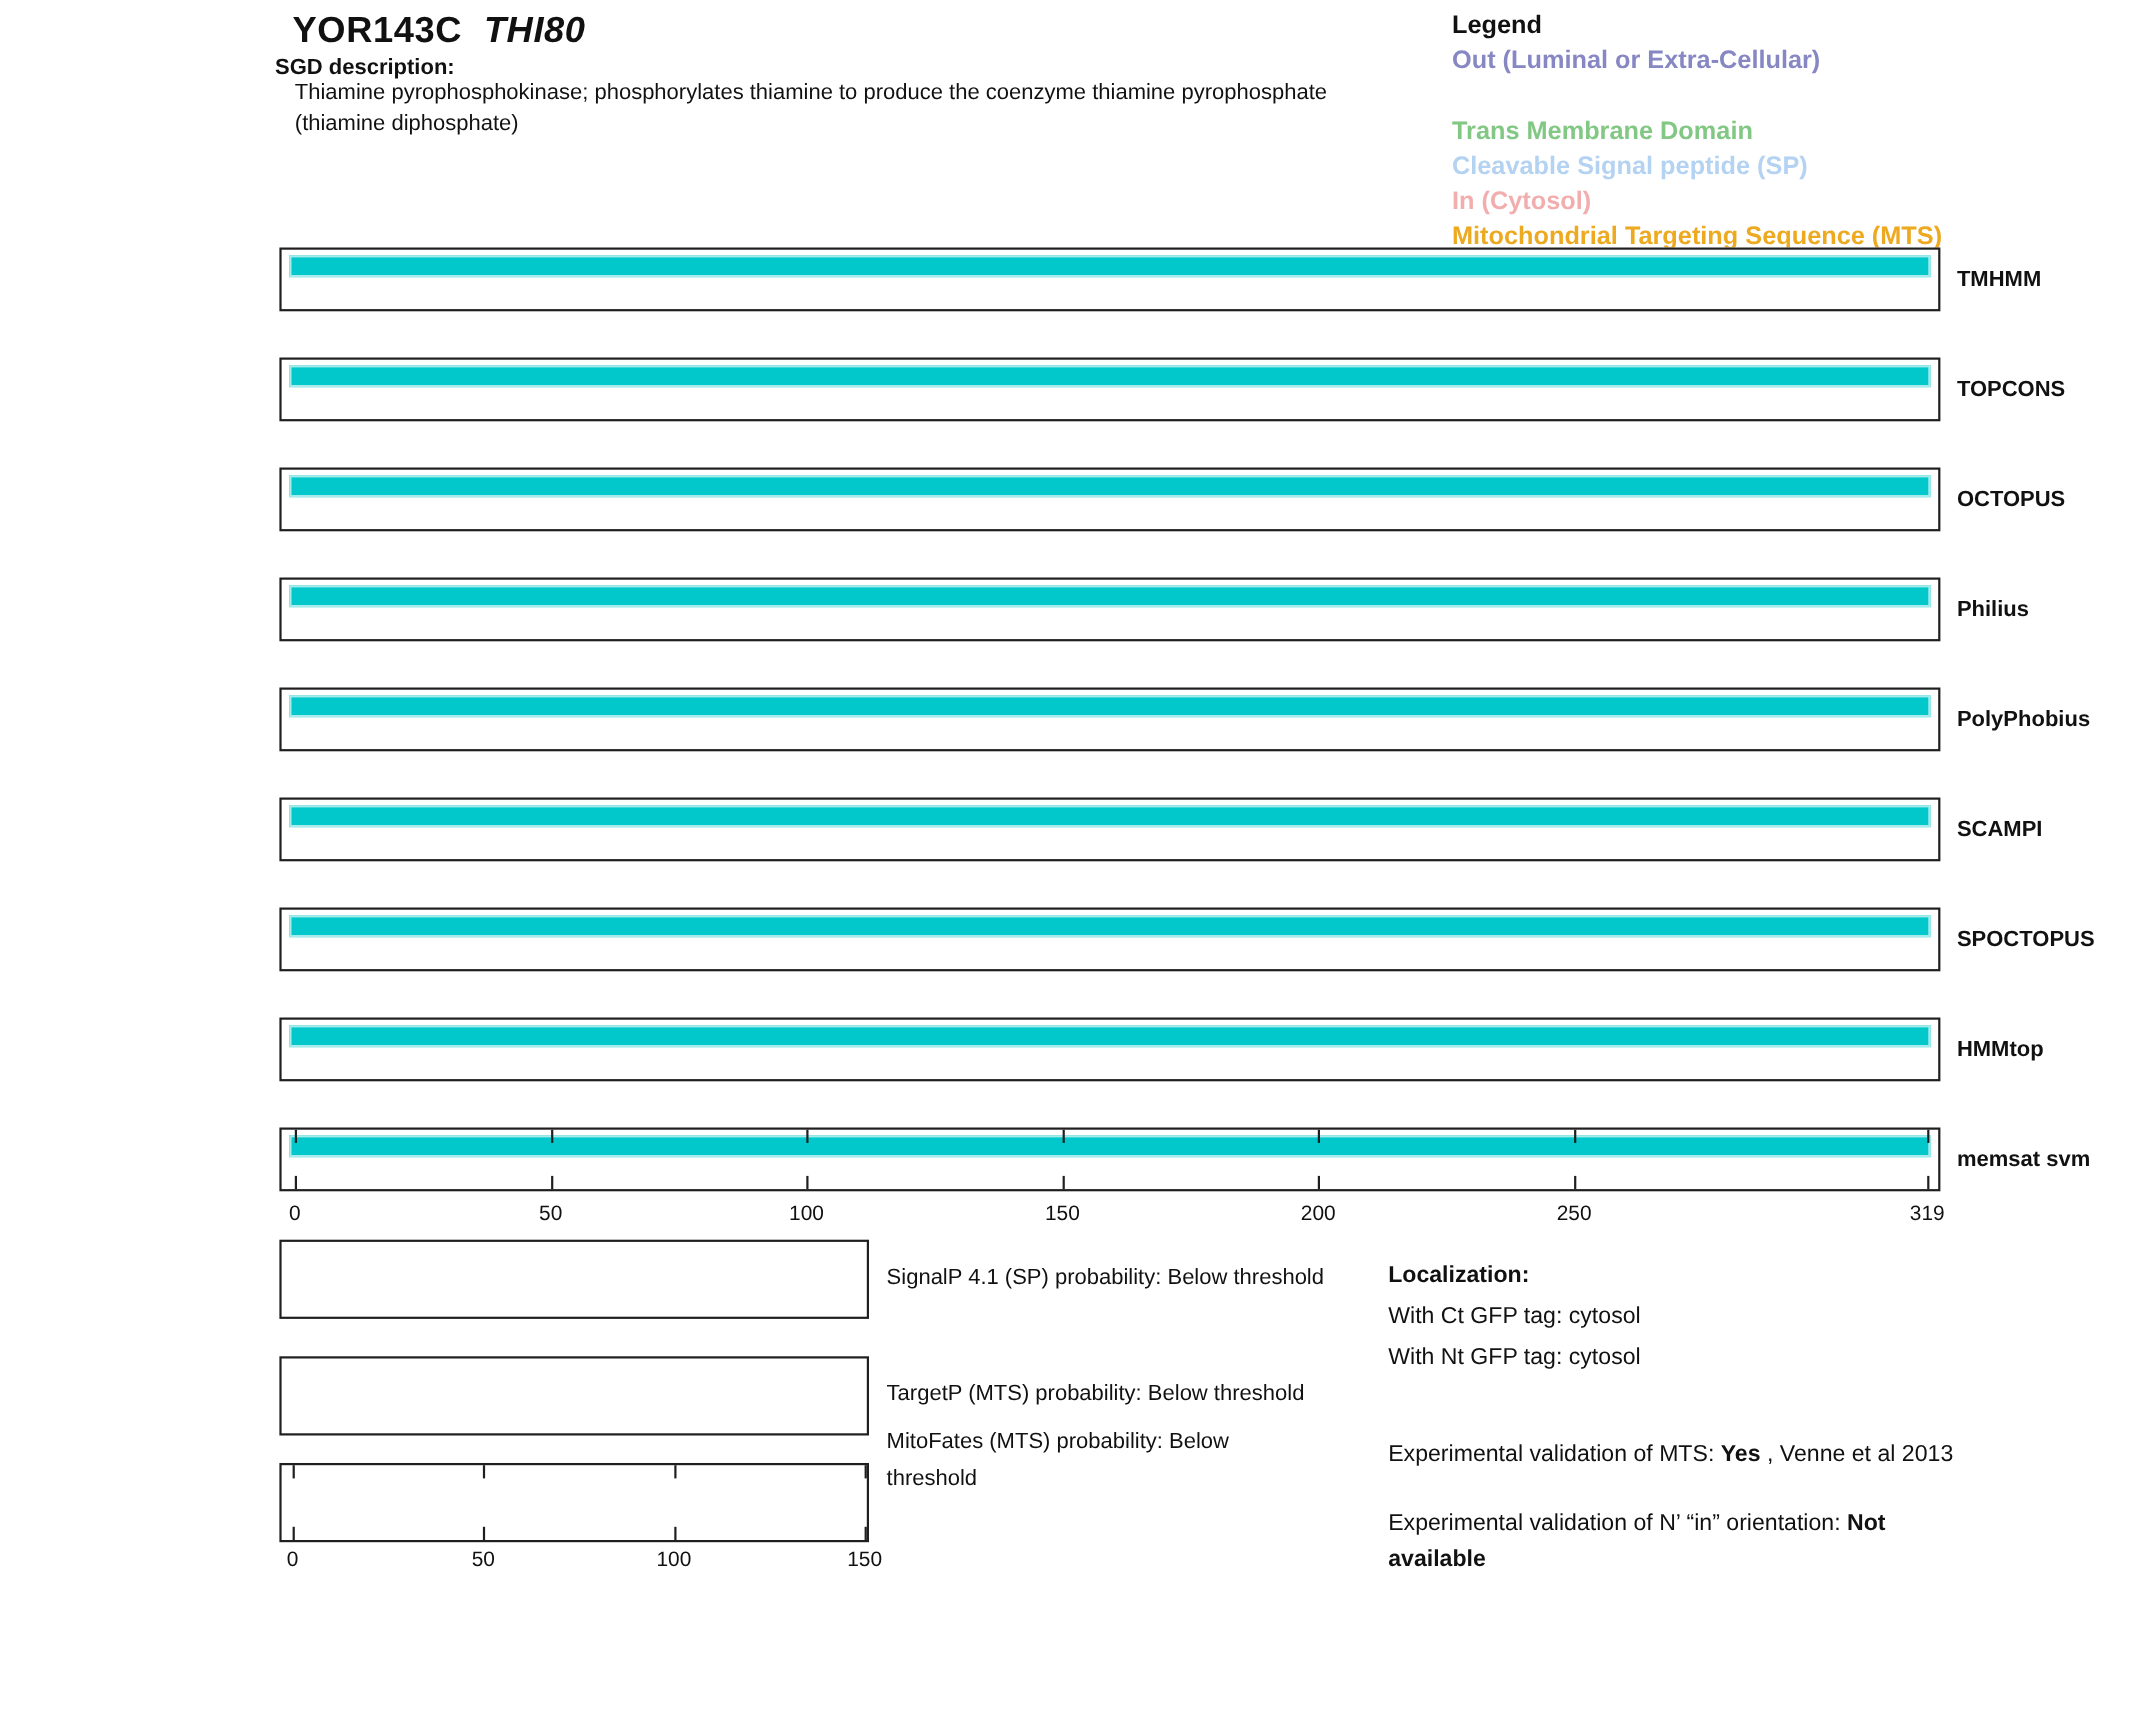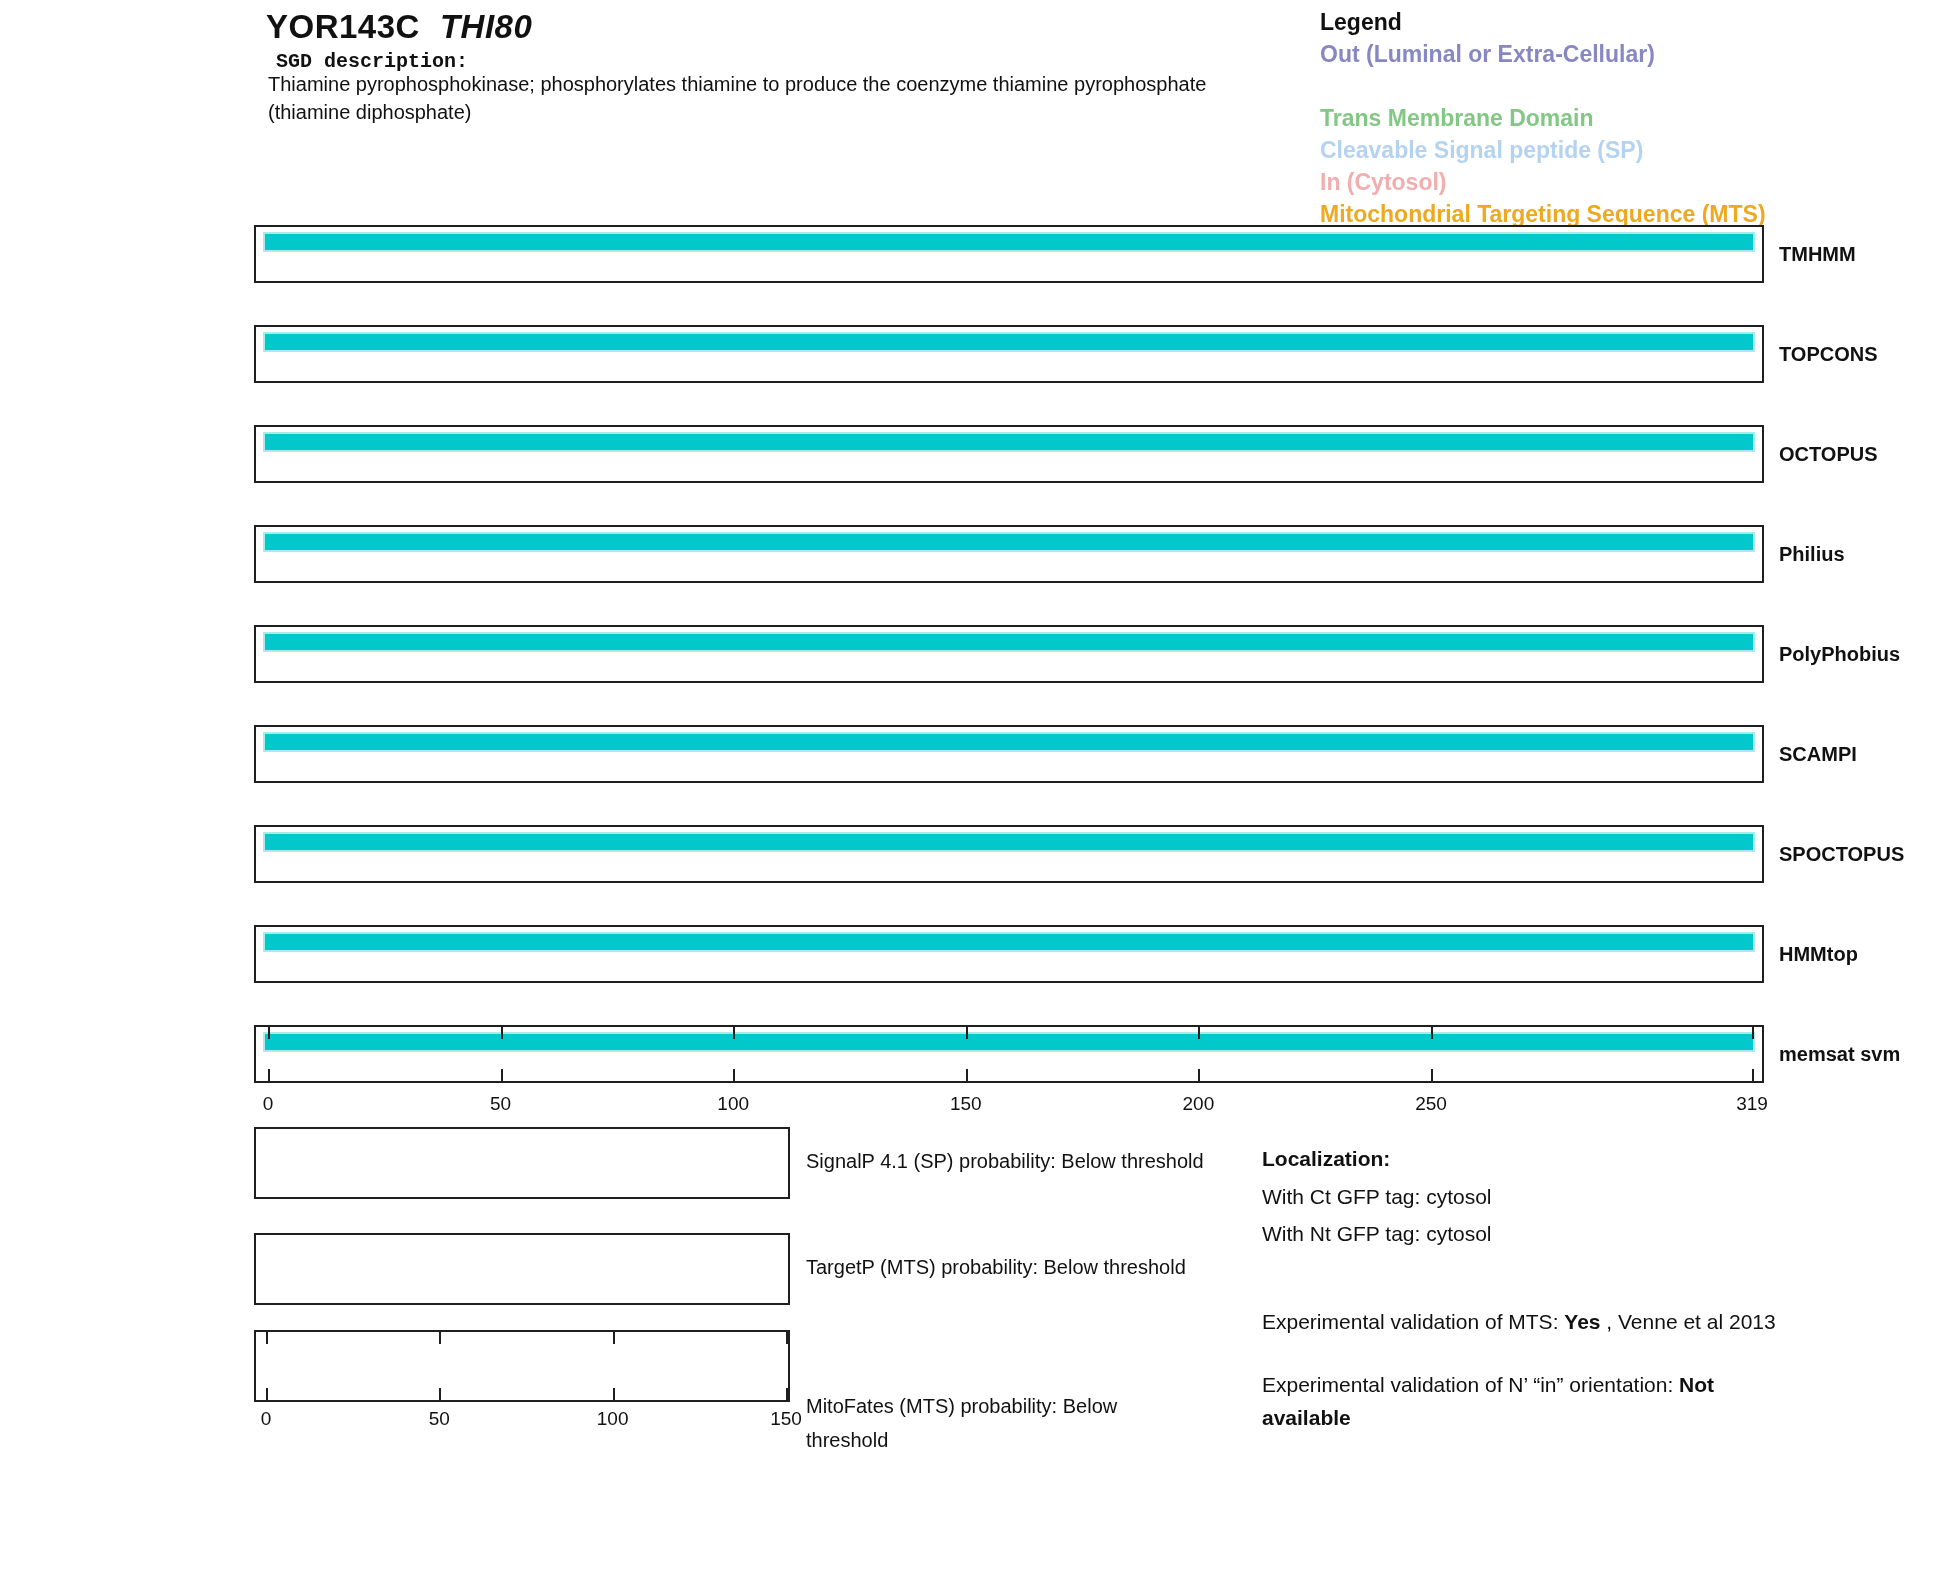--- a/index.html
+++ b/index.html
@@ -2,21 +2,21 @@
 <html><head>
 <meta charset="utf-8">
 <style>
   html,body{margin:0;padding:0;background:#fff;}
   .page{position:relative;width:1950px;height:1573px;background:#ffffff;overflow:hidden;
         font-family:"Liberation Sans", sans-serif;color:#111;}
   .abs{position:absolute;}
   
   .title{left:266px;top:8px;font-size:33px;font-weight:bold;white-space:nowrap;letter-spacing:.5px;}
   .title .gene{margin-left:20px;font-style:italic;}
-  .sgd-label{left:276px;top:50px;font-size:20px;font-weight:bold;white-space:nowrap;font-family:Liberation Mono, monospace;}
+  .sgd-label{left:250px;top:50px;font-size:20px;font-weight:bold;white-space:nowrap;}
   .desc1{left:268px;top:73px;font-size:20px;white-space:nowrap;}
   .desc2{left:268px;top:101px;font-size:20px;white-space:nowrap;}
   
   .legend{left:1320px;top:6px;font-size:23px;font-weight:bold;line-height:32px;}
   .legend div{white-space:nowrap;}
   .legend-title{color:#111;}
   
   .track-box{position:absolute;left:254px;width:1510px;height:58px;border:2px solid #1f1f1f;
              box-sizing:border-box;background:#fff;}
   .bar{position:absolute;left:7px;top:5px;width:1492px;height:20px;box-sizing:border-box;
@@ -142,21 +142,21 @@
   <div class="small-box" style="top:1330px" id="mitofates-box">
       <div class="tick-top" style="left: 10px;"></div>
       <div class="tick-bottom" style="left: 10px;"></div>
       <div class="tick-top" style="left: 183.333px;"></div>
       <div class="tick-bottom" style="left: 183.333px;"></div>
       <div class="tick-top" style="left: 356.667px;"></div>
       <div class="tick-bottom" style="left: 356.667px;"></div>
       <div class="tick-top" style="left: 530px;"></div>
       <div class="tick-bottom" style="left: 530px;"></div>
     </div>
-  <div class="side-label-wrap" style="top:1389px">MitoFates (MTS) probability: Below threshold</div>
+  <div class="side-label-wrap" style="top:1293px">MitoFates (MTS) probability: Below threshold</div>
 
   <div class="axis-row" id="axis-small">
       <span class="axis-label" style="left: 266px;">0</span>
       <span class="axis-label" style="left: 439.333px;">50</span>
       <span class="axis-label" style="left: 612.667px;">100</span>
       <span class="axis-label" style="left: 786px;">150</span>
     </div>
 
   <div class="abs loc-heading">Localization:</div>
   <div class="abs loc-line1">With Ct GFP tag: cytosol</div>

